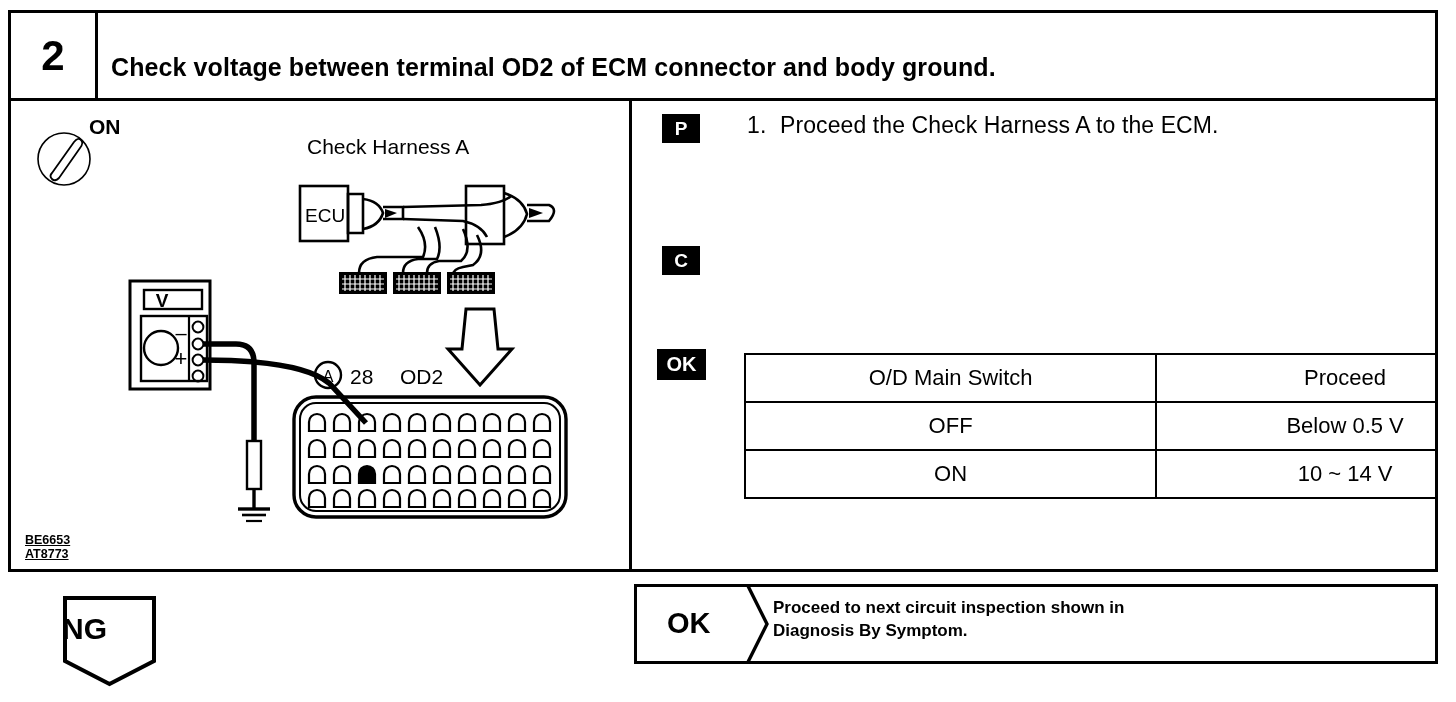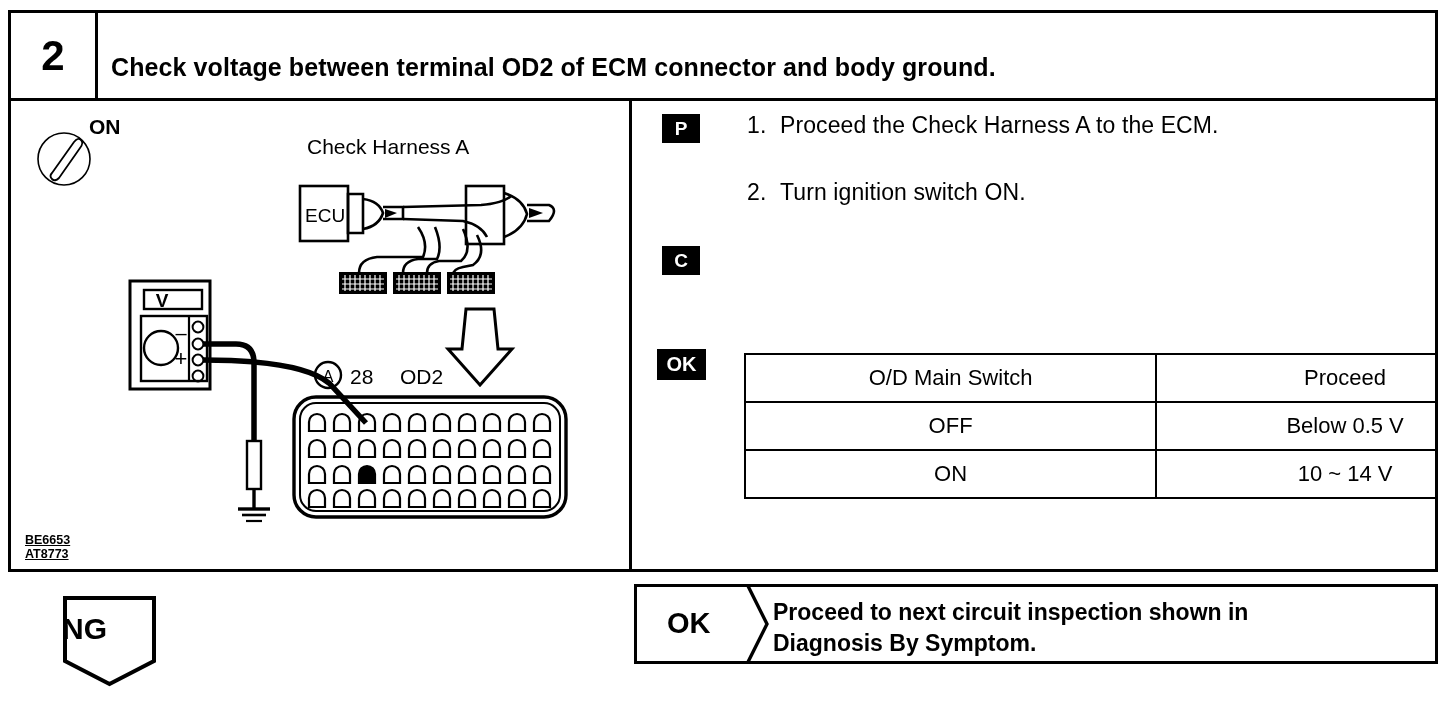--- a/index.html
+++ b/index.html
@@ -63,21 +63,21 @@
   
   .ng-shield{position:absolute;left:62px;top:595px;width:95px;height:92px;}
   .ng-shield svg{display:block;}
   .ng-text{position:absolute;left:62px;top:612px;width:95px;text-align:left;
            font-size:30px;font-weight:bold;}
 
   .ok-box{position:absolute;left:634px;top:584px;width:804px;height:80px;
           border:3px solid #000;box-sizing:border-box;background:#fff;}
   .ok-word{position:absolute;left:30px;top:20px;font-size:29px;font-weight:bold;}
   .ok-chev{position:absolute;left:104px;top:-3px;}
-  .ok-msg{position:absolute;left:136px;top:10px;right:8px;font-size:23px;
+  .ok-msg{position:absolute;left:136px;top:10px;right:8px;font-size:17px;
           font-weight:bold;line-height:1.33;}
 </style>
 </head>
 <body>
 
 <div class="sheet">
 
   <div class="main-box">
 
     <div class="hdr-row">
@@ -290,23 +290,20 @@
       </div>
 
       <div class="txt-pane">
 
         <div class="badge badge-p">P</div>
 
         <div class="step-line step1">
           <span class="step-no">1.</span><span>Proceed the Check Harness A to the ECM.</span>
         </div>
 
-        <div class="step-line step2">
-          <span class="step-no">2.</span><span>Turn ignition switch ON.</span>
-        </div>
 
         <div class="badge badge-c">C</div>
 
 
         <div class="badge badge-ok">OK</div>
 
         <table class="spec-table">
           <tbody>
             <tr>
               <td class="c1">O/D Main Switch</td>

